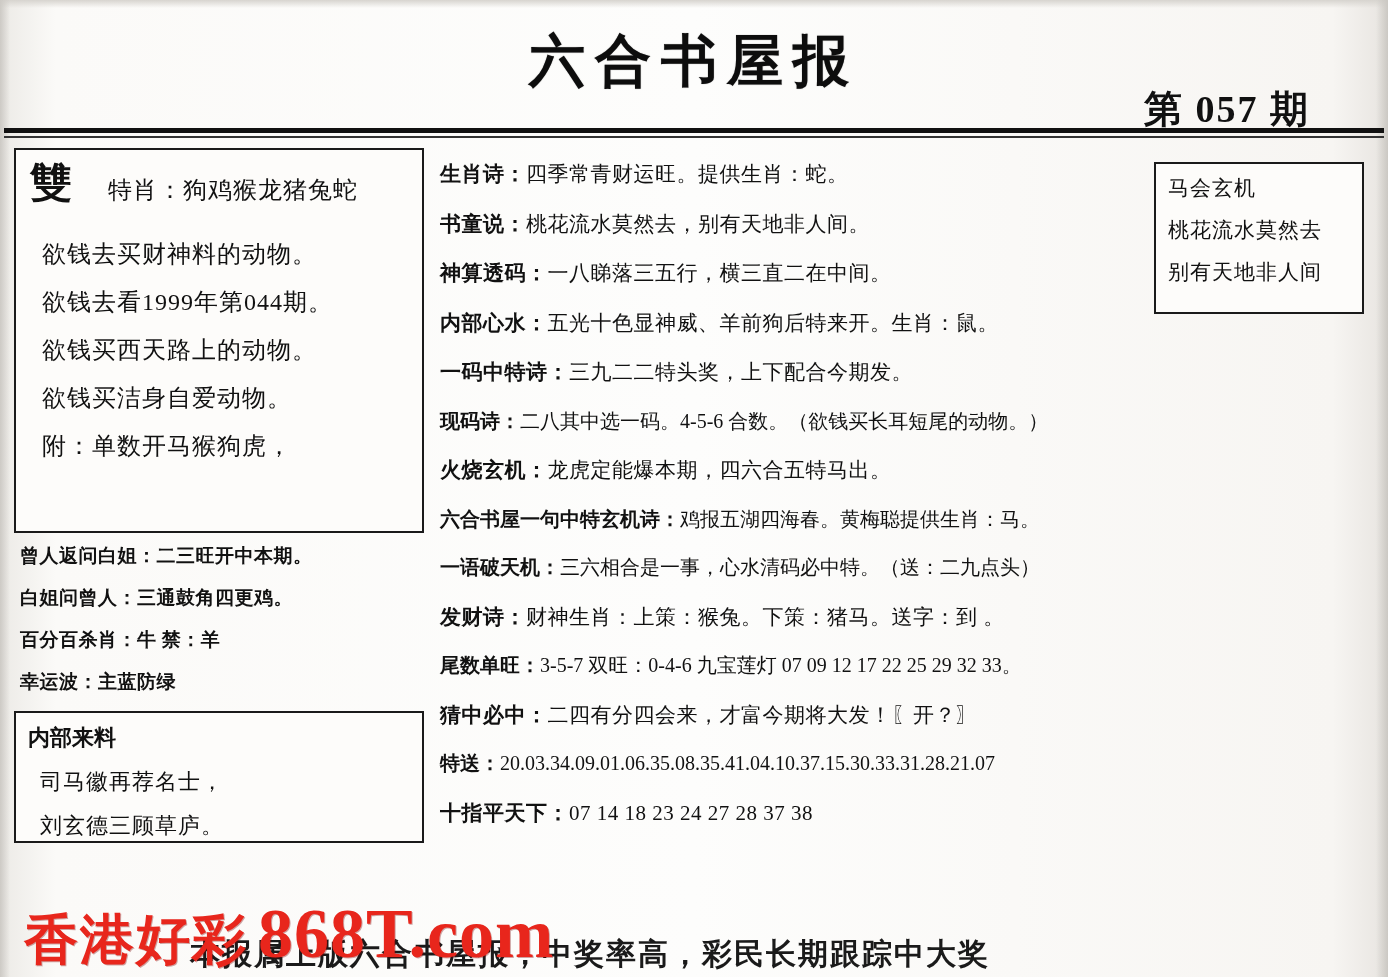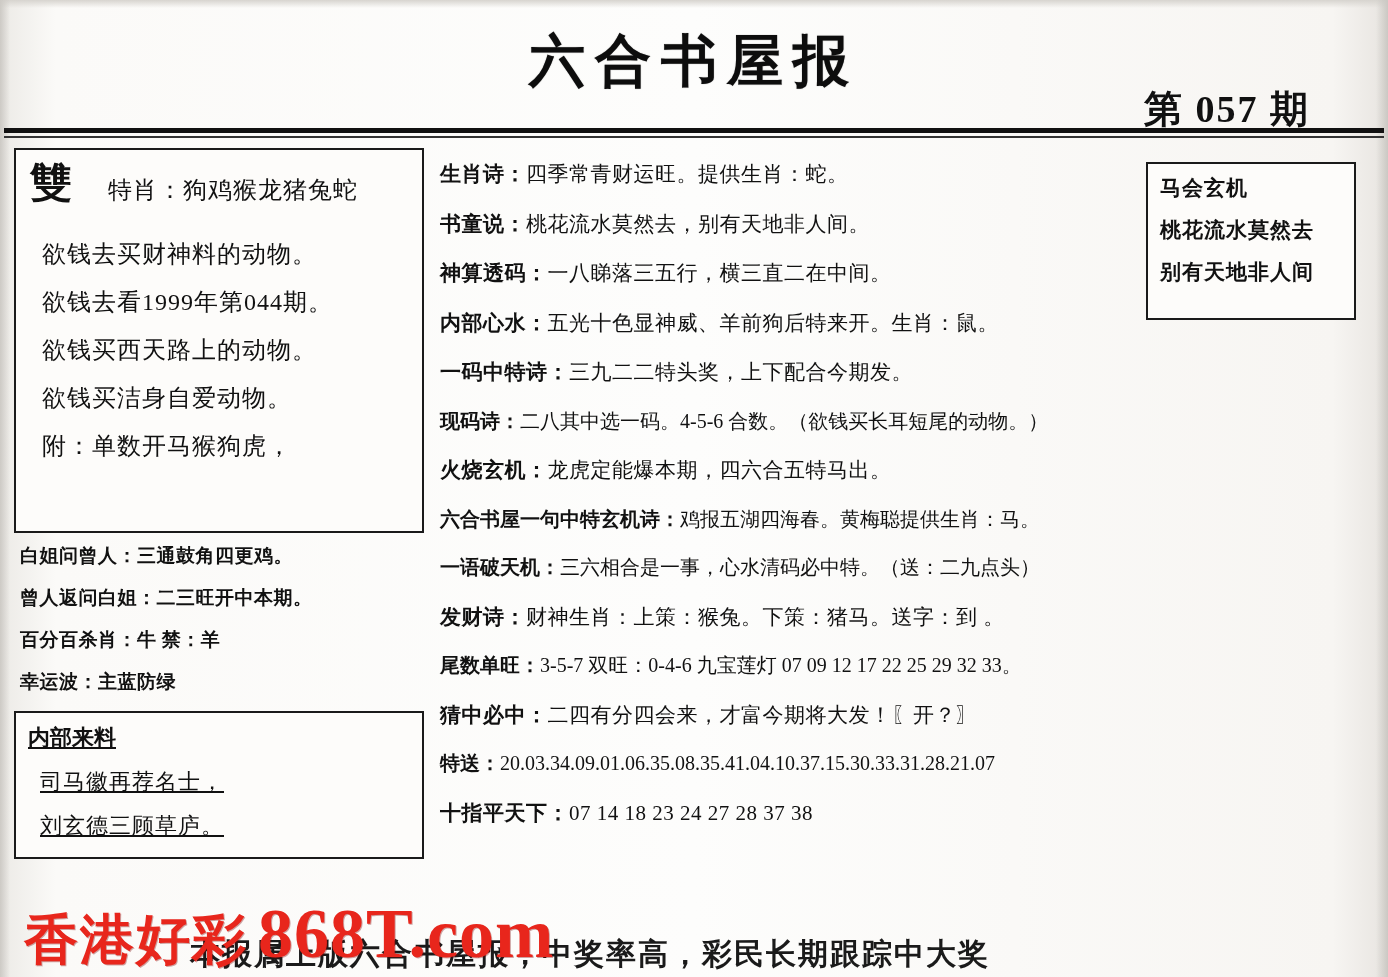--- a/index.html
+++ b/index.html
@@ -119,23 +119,22 @@
   }
   .mid-lines p {
     margin: 0 0 16px 0;
     font-size: 19px;
     letter-spacing: 0.5px;
     white-space: nowrap;
     font-weight: bold;
   }
   .inner-box {
     margin-top: 0;
-    height: 148px;
+    height: 132px;
     position: relative;
-    text-decoration: underline;
   }
   .inner-box .ib-title {
     font-size: 22px;
     font-weight: bold;
     margin: 2px 0 14px 2px;
   }
   .inner-box p {
     margin: 0 0 14px 14px;
     font-size: 22px;
     letter-spacing: 1px;
@@ -156,28 +155,27 @@
   .main-col p.wide {
     letter-spacing: 0;
     font-size: 20px;
   }
   .lbl {
     font-weight: bold;
   }
   
   .note-box {
     position: absolute;
-    right: 32px;
+    right: 24px;
     top: 162px;
     width: 210px;
     border: 2px solid #1a1a1a;
-    padding: 10px 8px 18px 12px;
+    padding: 10px 8px 12px 12px;
     box-sizing: border-box;
     background: #fdfcfa;
-    font-weight: bold;
   }
   .note-box p {
     margin: 0 0 14px 0;
     font-size: 21px;
     letter-spacing: 1px;
     white-space: nowrap;
   }
   
   .watermark {
     position: absolute;
@@ -265,22 +263,22 @@
         <p class="left-line">欲钱去看1999年第044期。</p>
         <p class="left-line">欲钱买西天路上的动物。</p>
         <p class="left-line">欲钱买洁身自爱动物。</p>
         <p class="left-line">
           <span>附：</span><span>单数开马猴狗虎，</span>
         </p>
       </div>
     </div>
 
     <div class="mid-lines">
+      <p>曾人返问白姐：二三旺开中本期。</p>
       <p>白姐问曾人：三通鼓角四更鸡。</p>
-      <p>曾人返问白姐：二三旺开中本期。</p>
       <p>百分百杀肖：牛 禁：羊</p>
       <p>幸运波：主蓝防绿</p>
     </div>
 
     <div class="box inner-box">
       <div class="ib-title">内部来料</div>
       <p>司马徽再荐名士，</p>
       <p>刘玄德三顾草庐。</p>
     </div>
   </div>

